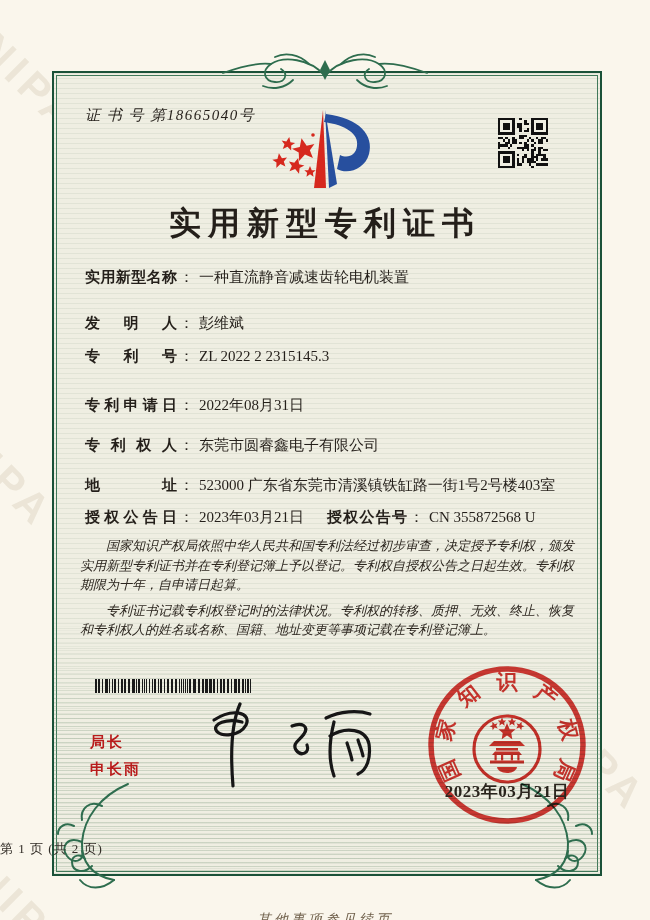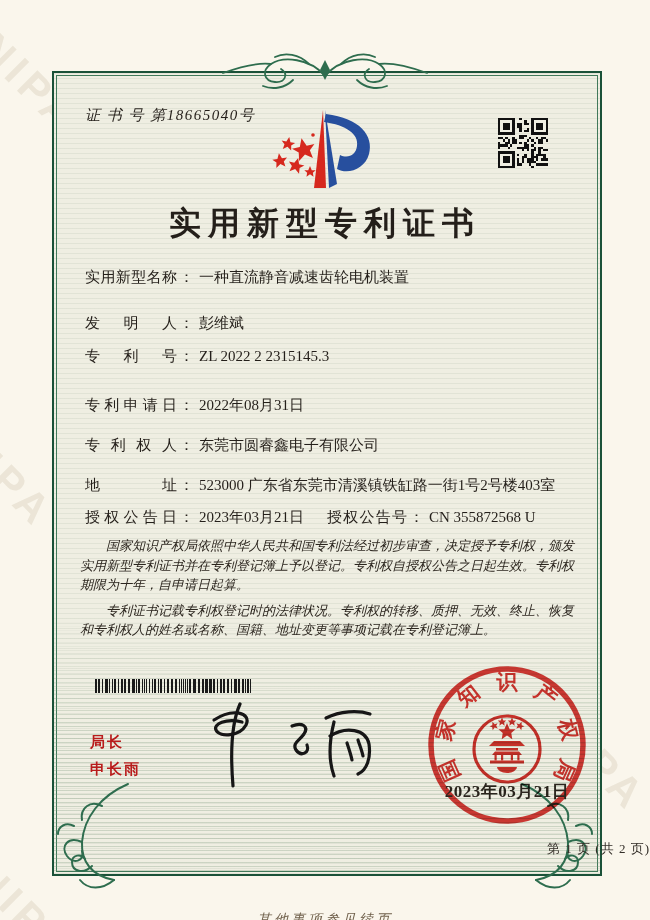--- a/index.html
+++ b/index.html
@@ -21,39 +21,39 @@
   .ornament{position:absolute;pointer-events:none;}
   
   .certno{position:absolute;left:85px;top:106px;font-size:15px;letter-spacing:1.5px;font-style:italic;}
   .logo{position:absolute;left:266px;top:100px;}
   .qr{position:absolute;left:498px;top:117px;}
   .title{position:absolute;left:0;width:100%;top:202px;text-align:center;font-size:32px;
          font-weight:bold;letter-spacing:7px;}
   
   .fields{position:absolute;left:85px;top:266px;width:498px;font-size:15px;}
   .frow{position:absolute;left:0;white-space:nowrap;}
-  .flabel{display:inline-block;width:92px;text-align:justify;text-align-last:justify;}
+  .flabel{display:inline-block;width:92px;text-align:justify;text-align-last:justify;font-weight:bold;}
   .colon{margin:0 5px 0 2px;}
   .grant2{position:absolute;left:242px;top:0;white-space:nowrap;}
   .grant2 .flabel{width:80px;}
   
   .paras{position:absolute;left:80px;top:532px;width:494px;font-size:13px;line-height:19.5px;
          text-align:justify;font-style:italic;color:#2b251e;}
   .paras p{margin:4px 0 6px;text-indent:2em;}
   
   .barcode{position:absolute;left:95px;top:679px;}
   .sig-label{position:absolute;font-family:"Liberation Sans","DejaVu Sans",sans-serif;
              font-size:15px;font-weight:600;color:#b91c1c;letter-spacing:2px;}
   .sig-title{left:90px;top:733px;}
   .sig-name{left:90px;top:760px;}
   .signature{position:absolute;left:188px;top:698px;}
   
   .seal{position:absolute;left:424px;top:660px;mix-blend-mode:multiply;opacity:.95;}
   
-  .pagenum{position:absolute;left:0;width:100%;top:840px;text-align:right;font-size:13px;
+  .pagenum{position:absolute;left:0;width:100%;top:840px;text-align:left;font-size:13px;
            color:#332e28;letter-spacing:1px;}
   .footnote{position:absolute;left:0;width:100%;top:883px;text-align:center;font-size:14px;
             font-style:italic;color:#70614c;letter-spacing:3px;margin-top:28px;}
 </style>
 </head>
 <body>
 
 <div class="page">
 
   <span class="wm" style="left:-22px;top:-2px">CNIPA</span>

